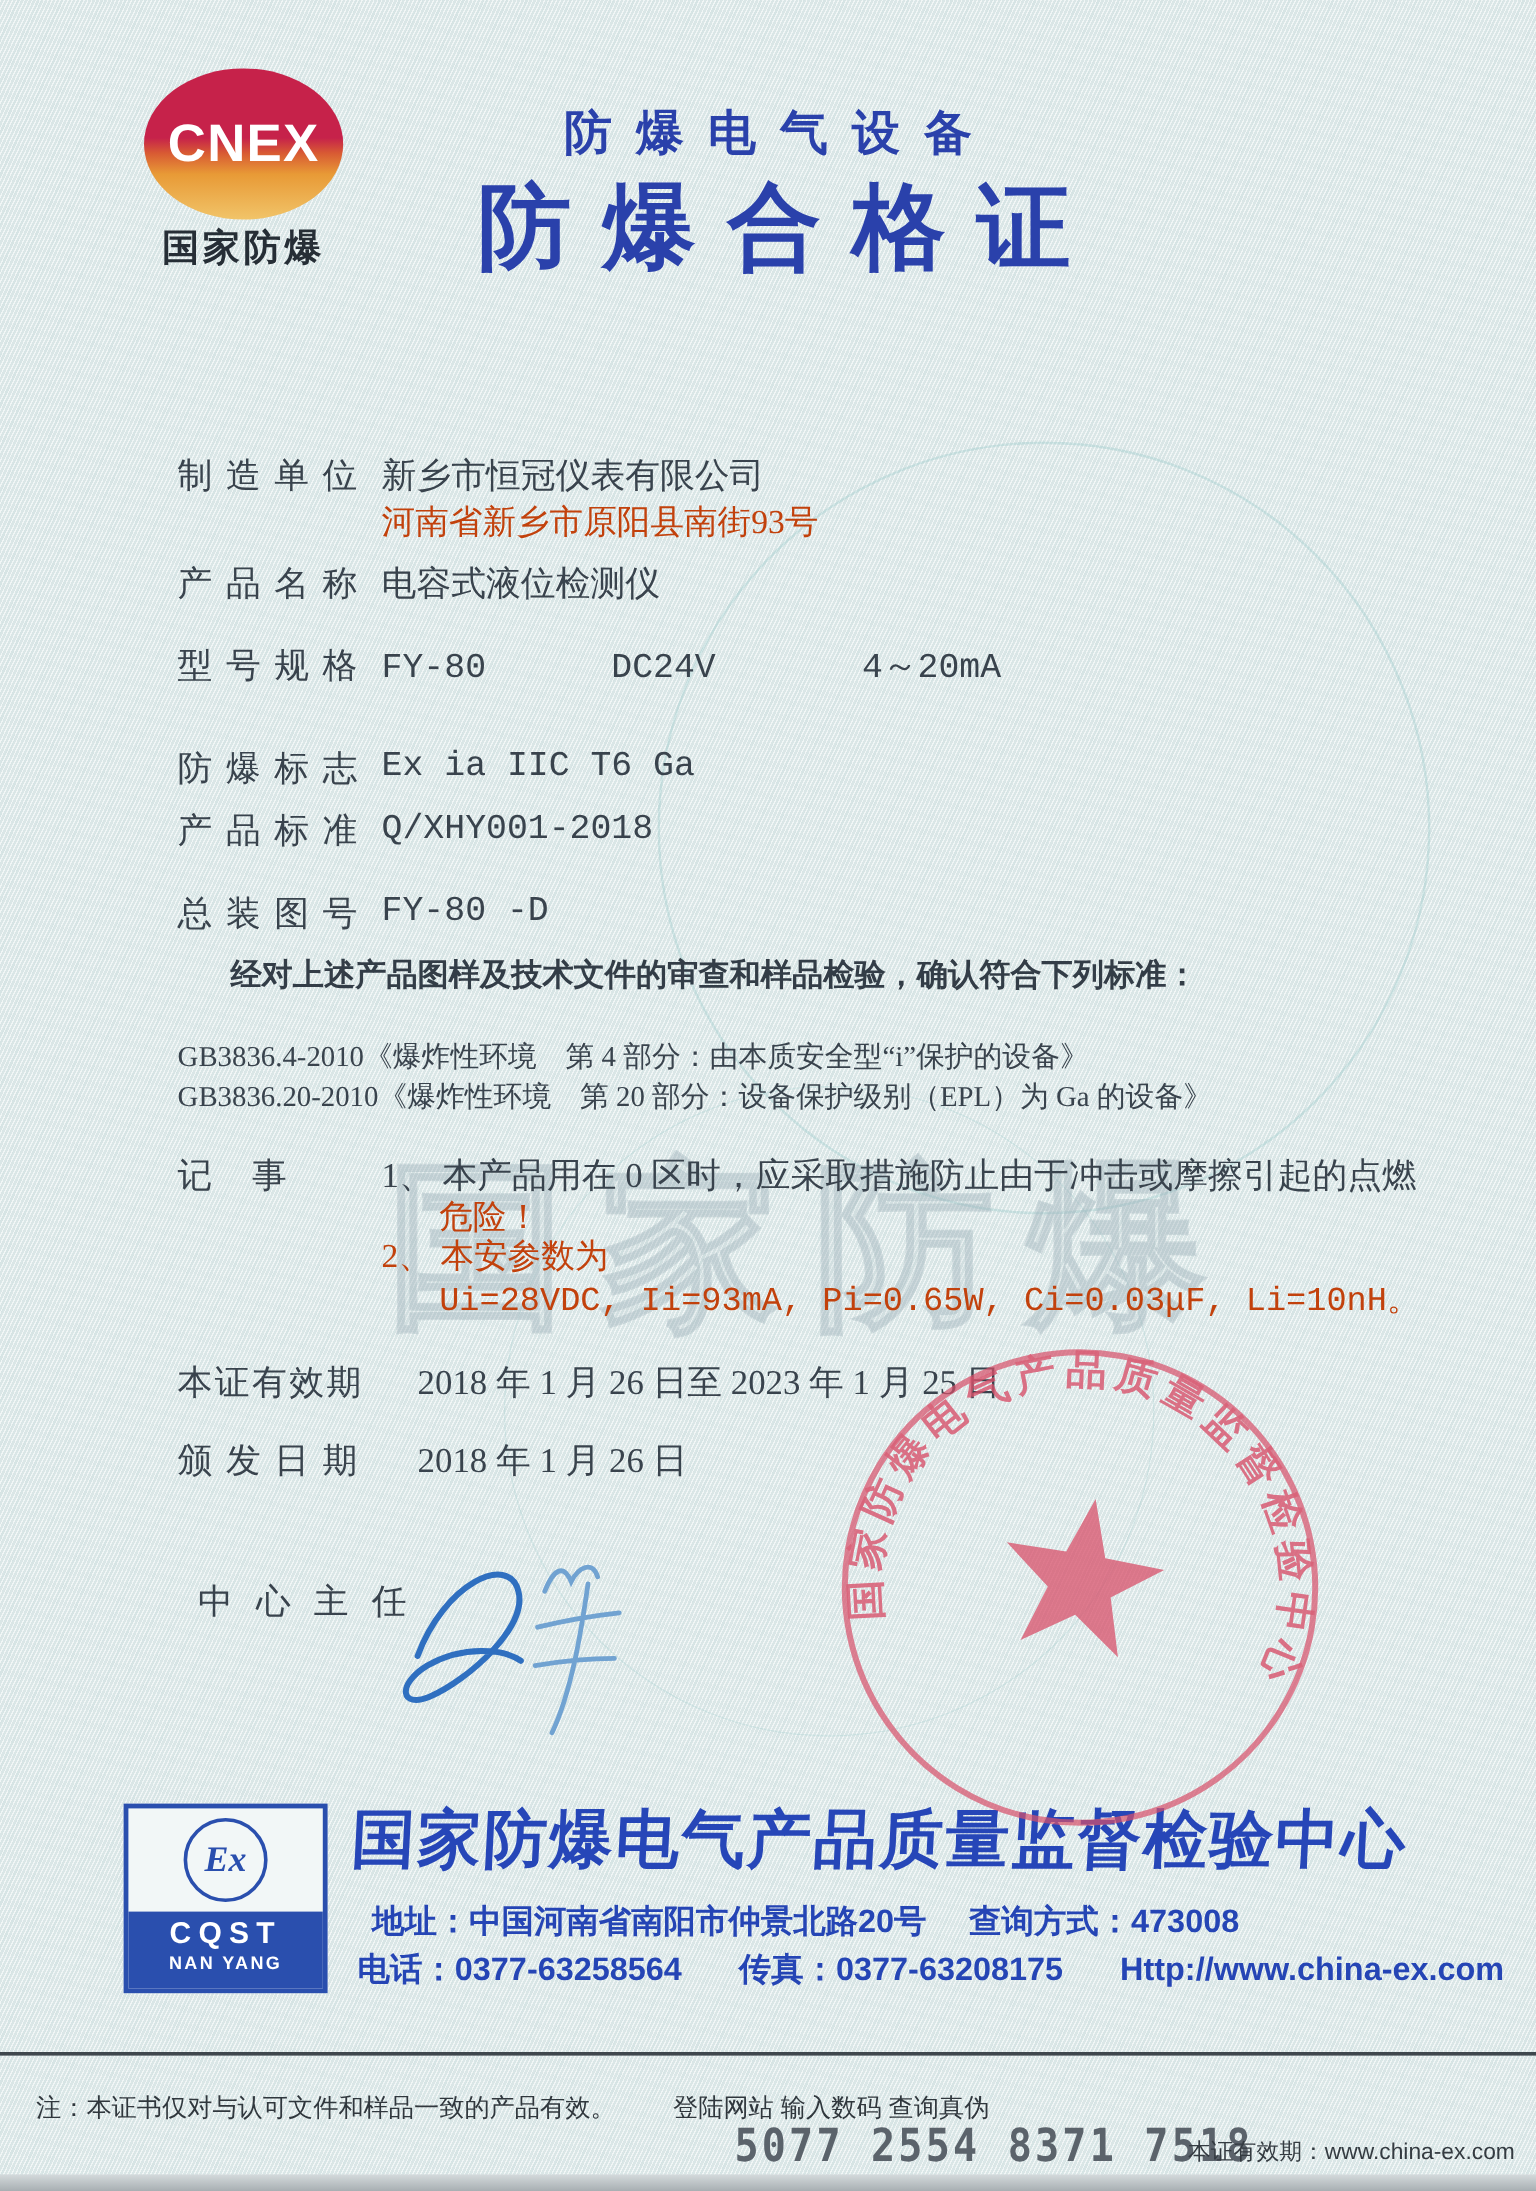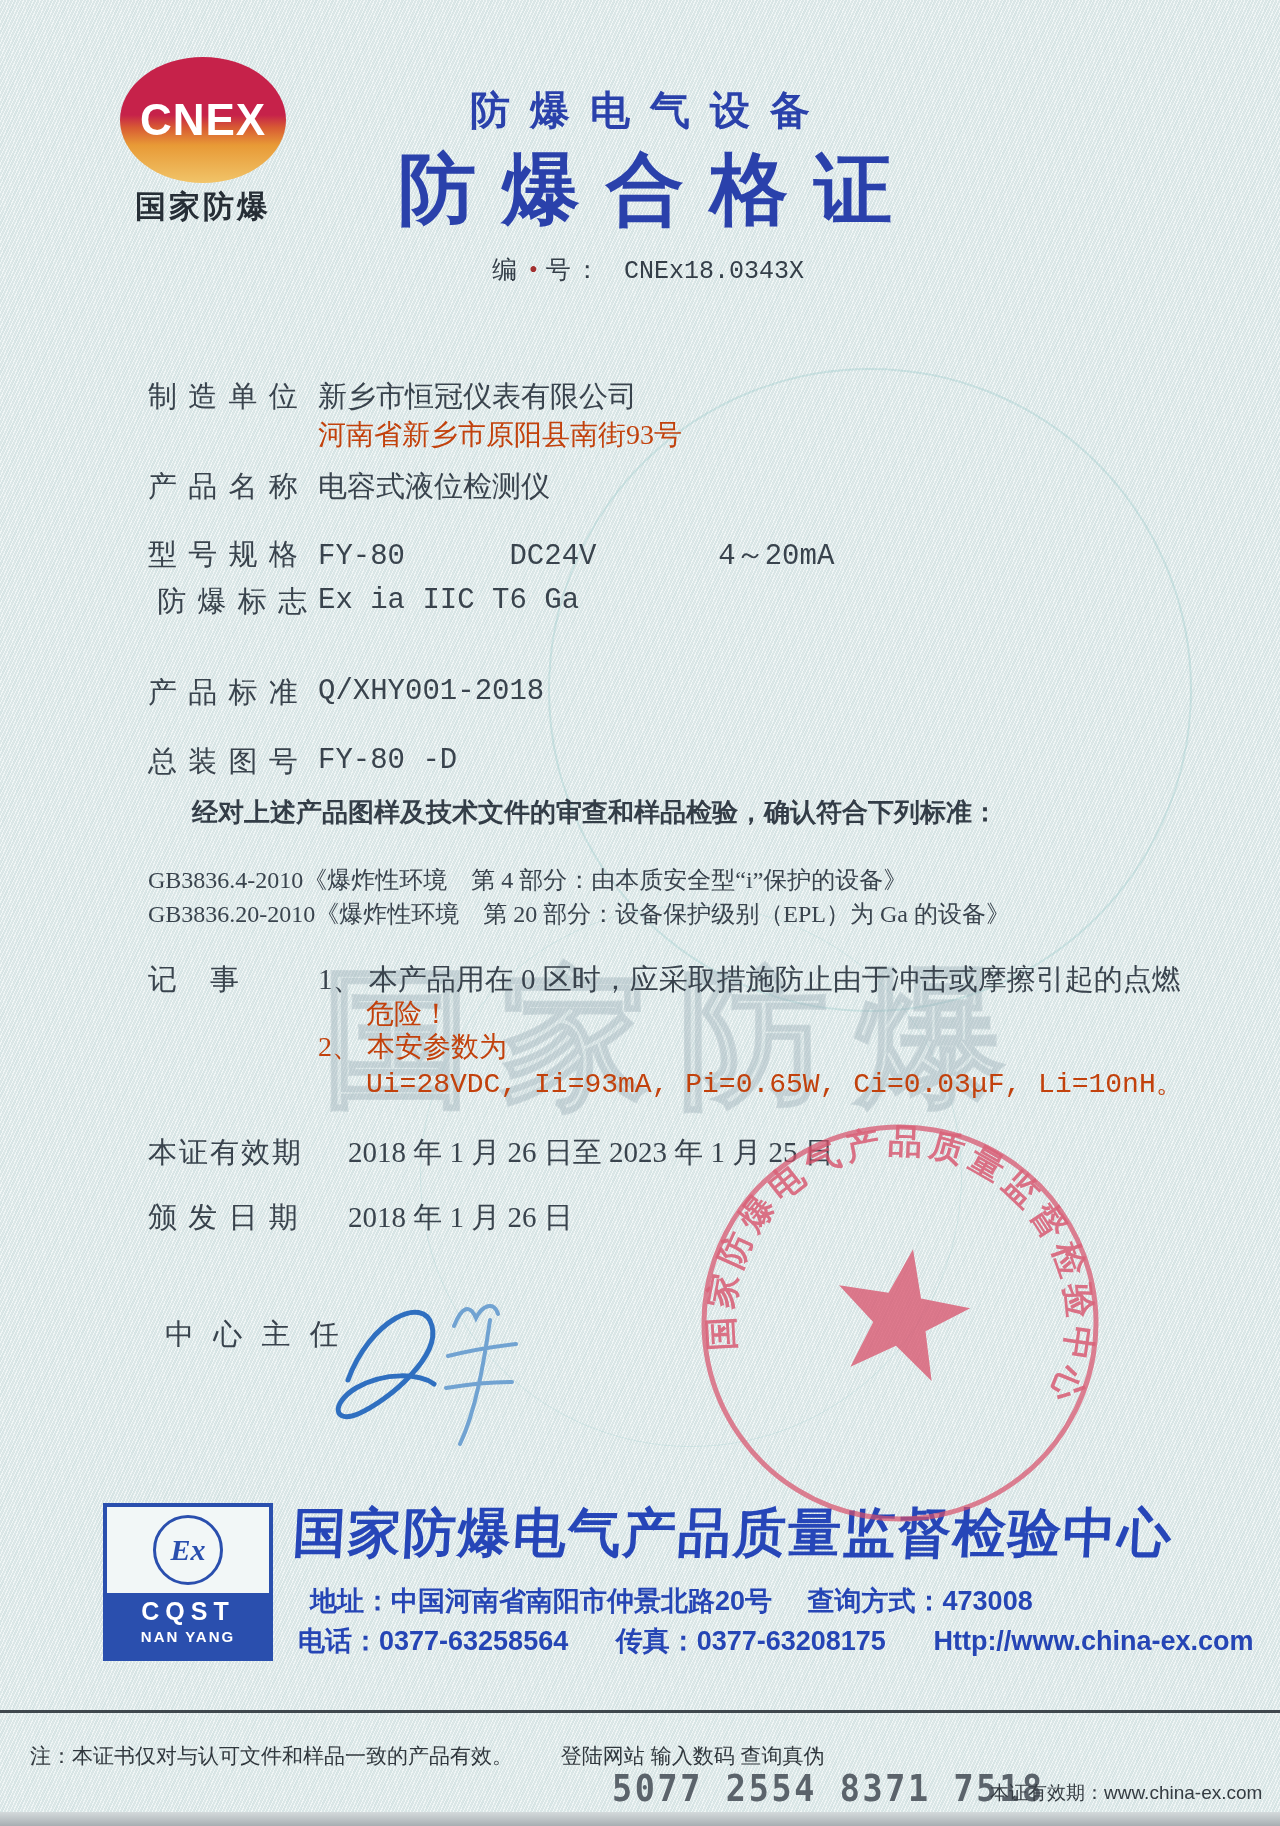--- a/index.html
+++ b/index.html
@@ -83,39 +83,35 @@
   <div class="abs circ1"></div>
   <div class="abs circ2"></div>
   <div class="abs wm-text nw">国家防爆</div>
 
   <div class="abs cnex-oval">
     <span>CNEX</span>
   </div>
   <div class="abs logo-cap nw">国家防爆</div>
   <div class="abs t2 nw">防爆合格证</div>
   <div class="abs t1 nw">防爆电气设备</div>
-  <div class="abs certline nw">
-    <span class="lblp">编</span><span class="dot">•</span><span class="lblp">号：</span>
-    <span class="mono" style="margin-left:14px;">CNEx18.0343X</span>
-  </div>
 
   <div class="abs row" style="top:377px;">
     <span class="lbl">制 造 单 位</span><span class="val">新乡市恒冠仪表有限公司</span>
   </div>
   <div class="abs sub" style="left:318px;top:416px;">河南省新乡市原阳县南街93号</div>
 
   <div class="abs row" style="top:467px;">
     <span class="lbl">产 品 名 称</span><span class="val">电容式液位检测仪</span>
   </div>
 
   <div class="abs row" style="top:535px;">
     <span class="lbl">型 号 规 格</span><span class="val mono pre">FY-80      DC24V       4～20mA</span>
   </div>
 
-  <div class="abs row" style="top:582px;text-align:center;">
+  <div class="abs row" style="top:621px;">
     <span class="lbl">防 爆 标 志</span><span class="val mono">Ex ia IIC T6 Ga</span>
   </div>
 
   <div class="abs row" style="top:673px;">
     <span class="lbl">产 品 标 准</span><span class="val mono">Q/XHY001-2018</span>
   </div>
 
   <div class="abs row" style="top:742px;">
     <span class="lbl">总 装 图 号</span><span class="val mono">FY-80 -D</span>
   </div>

